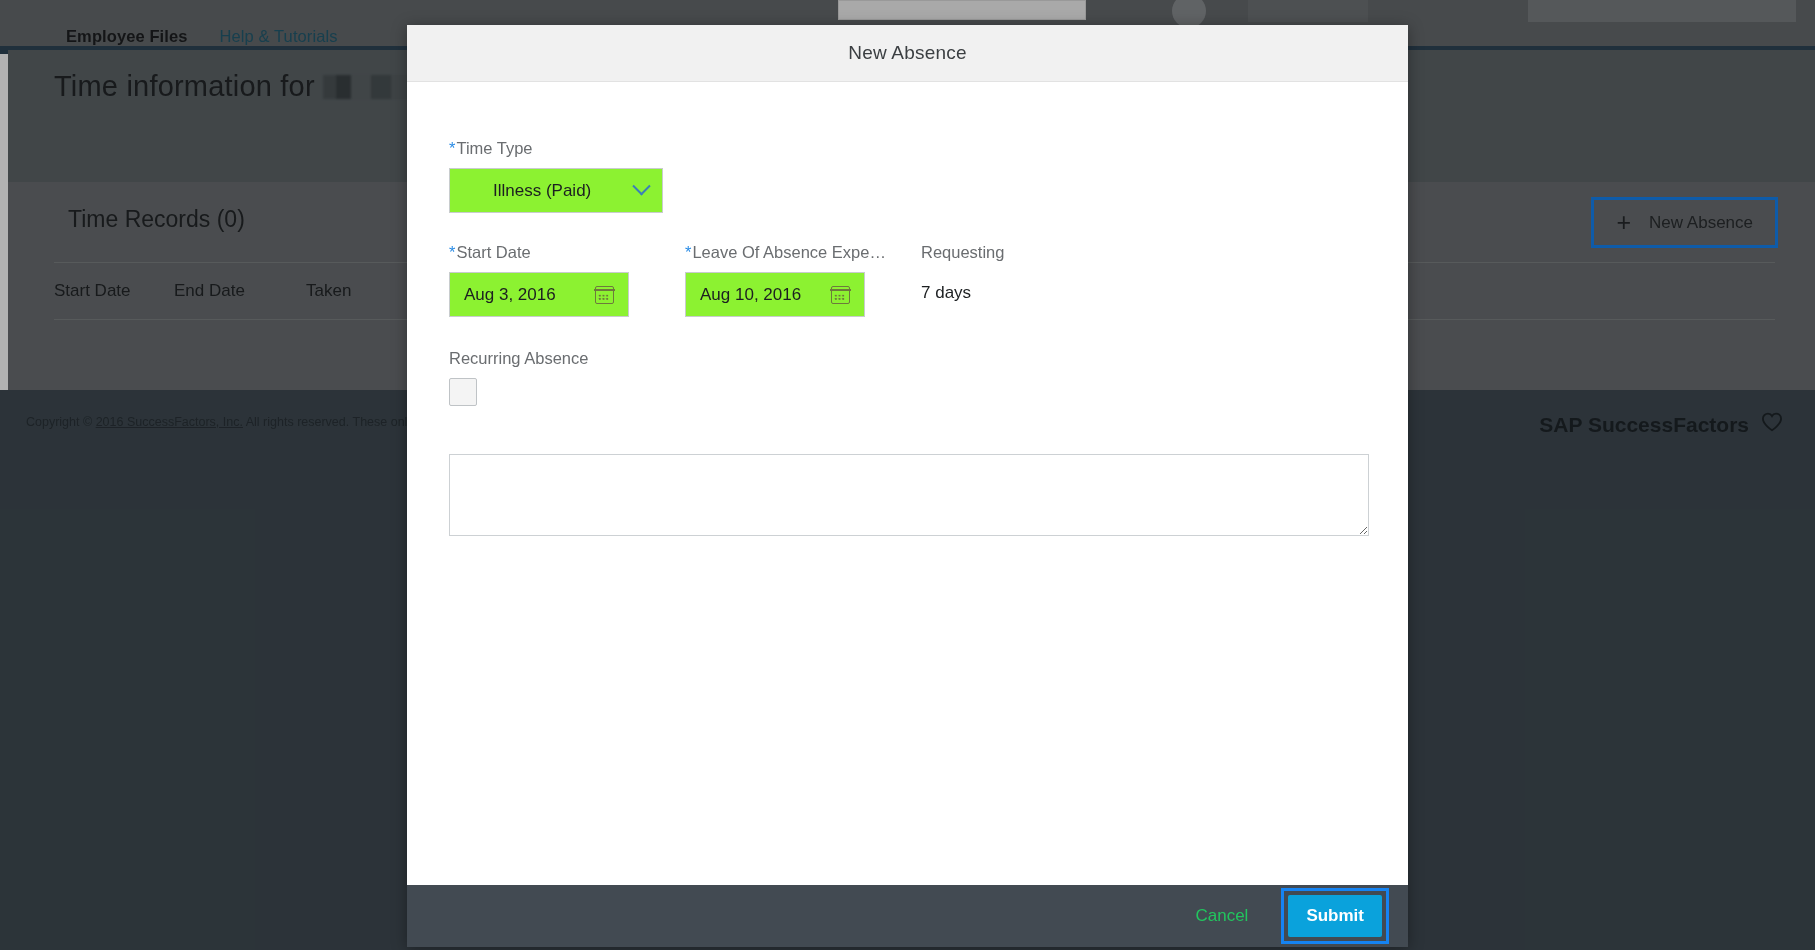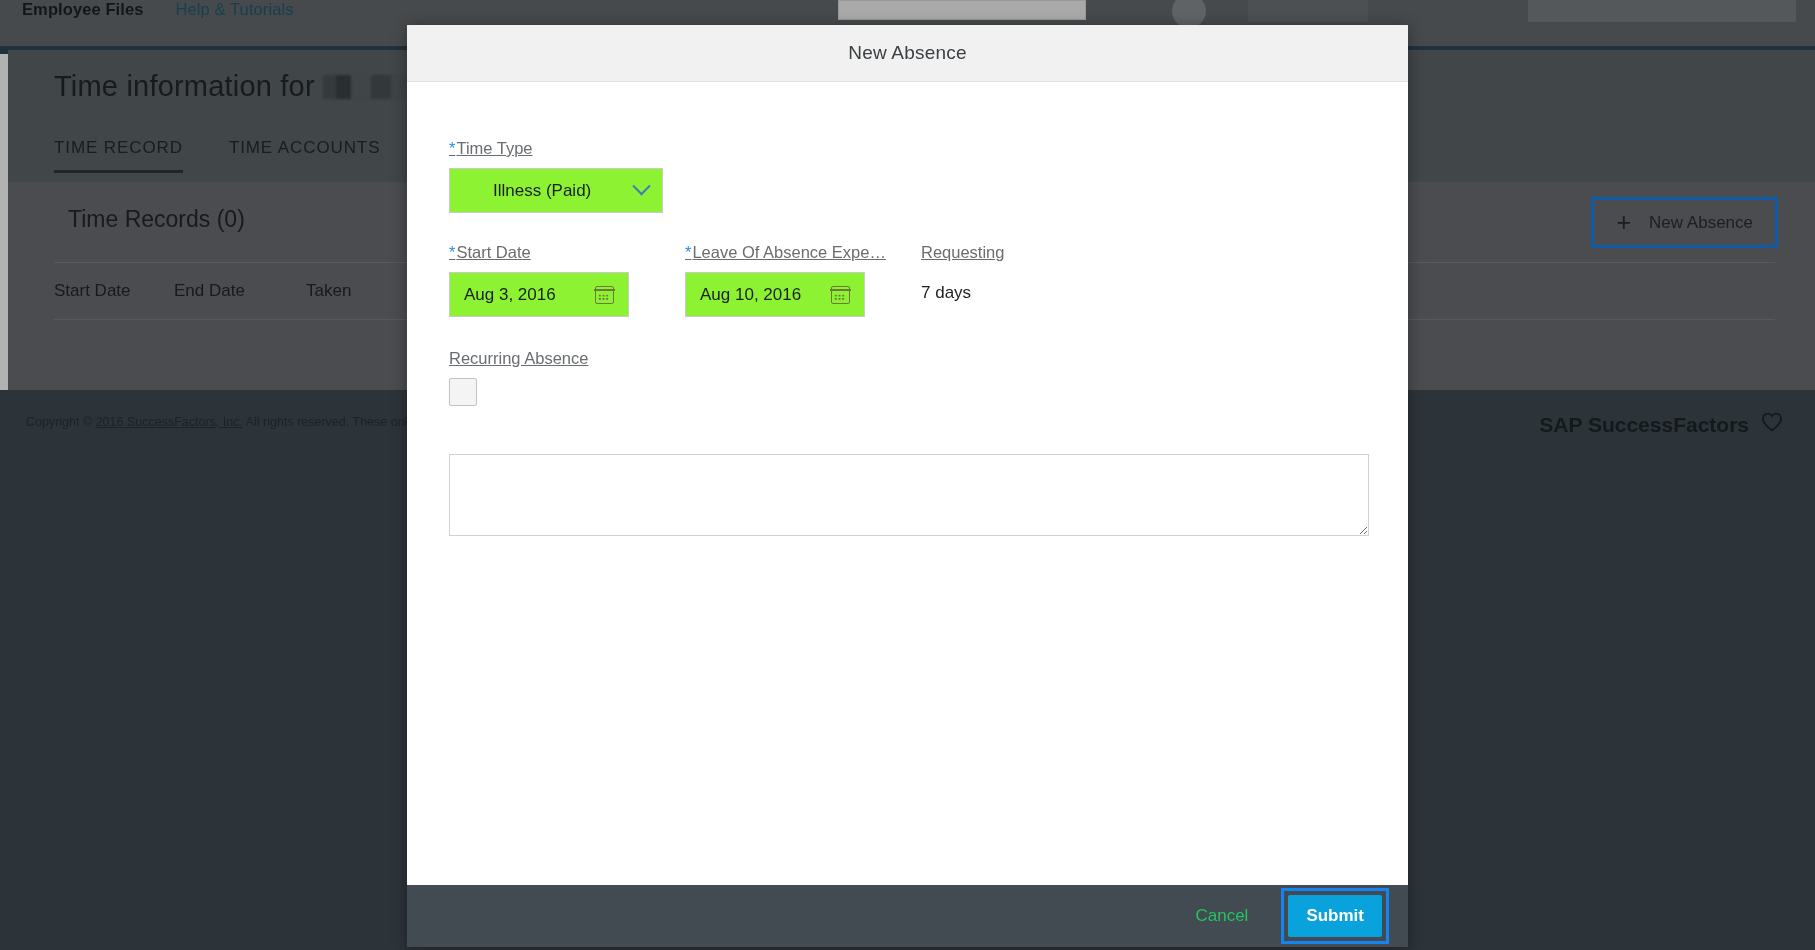--- a/index.html
+++ b/index.html
@@ -27,24 +27,25 @@
 
   .bg-topbar {
     position: absolute;
     left: 0; top: 0;
     width: 1815px; height: 46px;
     background: #666a6d;
   }
 
   .bg-topbar-inner {
     display: flex;
-    align-items: flex-start;
+    align-items: flex-end;
     height: 46px;
     padding-left: 22px;
     gap: 32px;
+    margin-left: 44px;
   }
 
   .nav-link {
     font-size: 16.5px;
     letter-spacing: .1px;
   }
   .nav-link.bold {
     color: #1d1f21;
     font-weight: bold;
   }
@@ -248,21 +249,20 @@
     flex: 1;
     padding: 57px 42px 0 42px;
     position: relative;
   }
 
   .field-label {
     font-size: 16.5px;
     color: #6a6d70;
     margin-bottom: 10px;
     white-space: nowrap;
-    text-decoration: underline;
   }
   .req {
     color: #2b8ce5;
     font-size: 16.5px;
     margin-right: 1px;
   }
 
   
   .ctl {
     background: #8cf231;
@@ -386,24 +386,20 @@
       <div class="bg-icon-sq" style="left:1248px"></div>
       <div class="bg-rightbox"></div>
     </div>
 
     <div class="bg-blue-strip"></div>
 
     <div class="bg-header">
       <div class="bg-title">
         <span>Time information for</span><span class="redact"></span>
       </div>
-      <div class="bg-tabs">
-        <span class="bg-tab active">TIME RECORD</span>
-        <span class="bg-tab">TIME ACCOUNTS</span>
-      </div>
     </div>
 
     <div class="bg-card">
       <div class="bg-card-title">Time Records (0)</div>
 
       <div class="bg-newabs hl-box">
         <span class="plus">+</span>
         <span>New Absence</span>
       </div>
 

